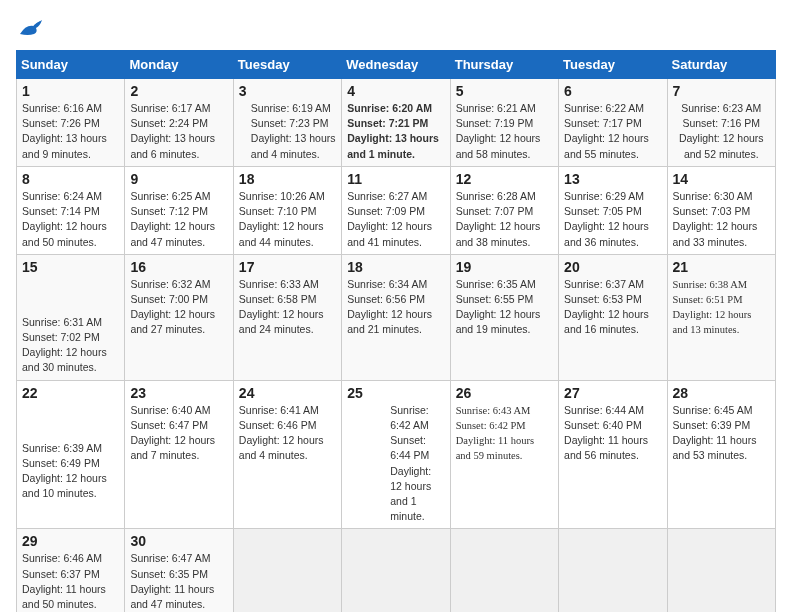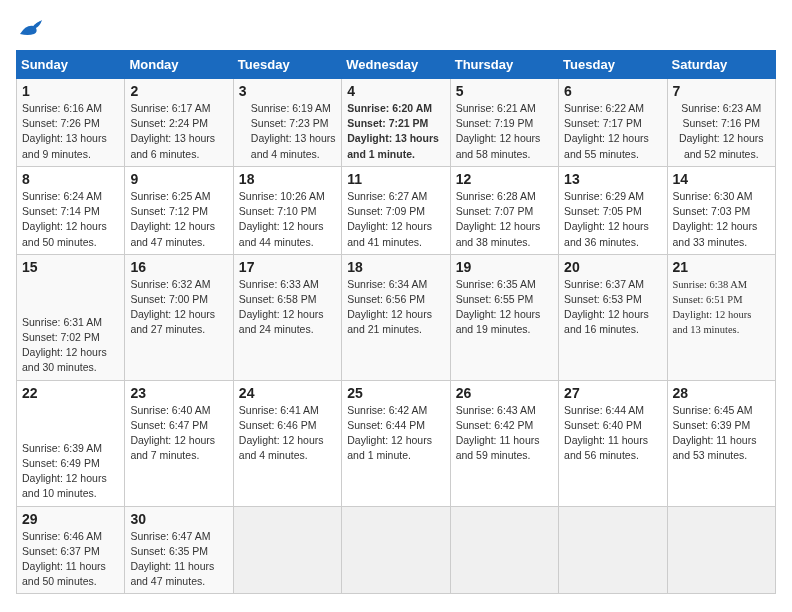--- a/index.html
+++ b/index.html
@@ -287,28 +287,28 @@
         </td>
         <td>
           <span class="day-num">24</span>
           <div class="day-info" style="white-space: pre-line;">Sunrise: 6:41 AM
 Sunset: 6:46 PM
 Daylight: 12 hours
 and 4 minutes.</div>
         </td>
         <td>
           <span class="day-num">25</span>
-          <div class="day-info" style="white-space: pre-line;">Sunrise: 6:42 AM
+          <div class="day-info" style="white-space: pre-line; margin-left: 43px;">Sunrise: 6:42 AM
 Sunset: 6:44 PM
 Daylight: 12 hours
 and 1 minute.</div>
         </td>
         <td>
           <span class="day-num">26</span>
-          <div class="day-info" style="white-space: pre-line;">Sunrise: 6:43 AM
+          <div class="day-info" style="white-space: pre-line; font-family: Liberation Serif, serif;">Sunrise: 6:43 AM
 Sunset: 6:42 PM
 Daylight: 11 hours
 and 59 minutes.</div>
         </td>
         <td>
           <span class="day-num">27</span>
           <div class="day-info" style="white-space: pre-line;">Sunrise: 6:44 AM
 Sunset: 6:40 PM
 Daylight: 11 hours
 and 56 minutes.</div>

